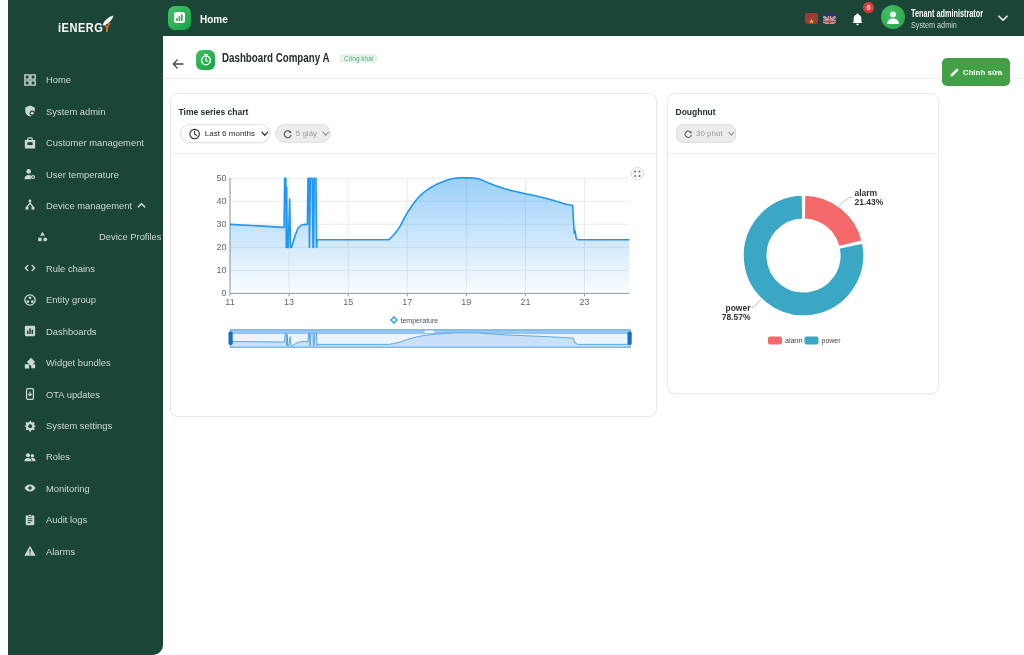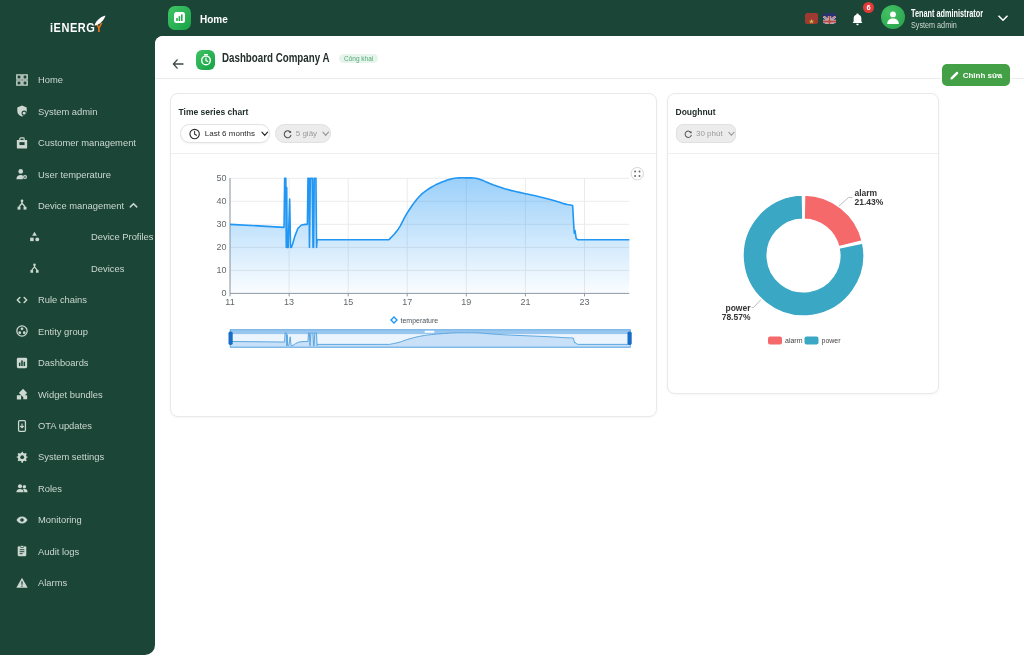--- a/index.html
+++ b/index.html
@@ -1,18 +1,18 @@
 <!DOCTYPE html>
 <html><head><meta charset="utf-8">
 <style>
 * { margin:0; padding:0; box-sizing:border-box; }
 html,body { width:1024px; height:655px; background:#fff; font-family:"Liberation Sans",sans-serif; overflow:hidden; }
 .abs { position:absolute; }
 
-#sidebar { position:absolute; left:0; top:0; width:155px; height:655px; background:#1b4536; border-bottom-right-radius:10px; z-index:5; }
+#sidebar { position:absolute; left:8px; top:0; width:155px; height:655px; background:#1b4536; border-bottom-right-radius:10px; z-index:5; }
 #logotext { position:absolute; left:50px; top:21px; color:#fff; font-weight:bold; font-size:12.5px; letter-spacing:0.6px; transform:scaleX(0.88); transform-origin:left; }
 #logotext .y { color:#f4731c; }
 #leaf { position:absolute; left:94px; top:15px; }
 .nav { position:absolute; left:0; top:64px; width:155px; }
 .nav-item { position:relative; height:31.45px; display:flex; align-items:center; color:#ccd8d1; font-size:9.4px; }
 .nav-item svg { position:absolute; left:16px; width:12px; height:12px; fill:#ccd8d1; }
 .nav-item span { position:absolute; left:38px; white-space:nowrap; }
 .nav-item.sub svg { left:29px; width:11px; height:11px; }
 .nav-item.sub span { left:47px;margin-left:44px; }
 .nav-item .chev { position:absolute; left:128px; width:11px; height:11px; }
@@ -26,21 +26,21 @@
 #avatar { position:absolute; left:726px; top:5px; width:24px; height:24px; border-radius:50%; background:radial-gradient(circle at 35% 30%,#43c163,#27a04b); }
 #uname { position:absolute; left:756px; top:8px; color:#fff; font-weight:bold; font-size:10px; transform:scaleX(0.73); white-space:nowrap; transform-origin:left; }
 #urole { position:absolute; left:756px; top:20px; color:#cfdcd5; font-size:8.5px; transform:scaleX(0.85); transform-origin:left; }
 
 #content { position:absolute; left:155px; top:36px; width:869px; height:619px; background:#fff; border-top-left-radius:8px; z-index:2; }
 #subheader { position:absolute; left:0; top:0; width:869px; height:43px; border-bottom:1px solid #ececec; background:#fff; border-top-left-radius:8px; }
 #backarrow { position:absolute; left:17px; top:19px; }
 #dashicon { position:absolute; left:41px; top:14px; width:19px; height:20px; border-radius:6px; background:linear-gradient(135deg,#3ec263,#17a246); }
 #dashtitle { position:absolute; left:67px; top:14px; font-size:13px; font-weight:bold; color:#222e29; transform:scaleX(0.75); transform-origin:left; white-space:nowrap; }
 #pubbadge { position:absolute; left:184px; top:18px; height:9px; line-height:9px; padding:0 5px; background:#e7f4ec; color:#53a878; font-size:6.5px; border-radius:5px; }
-#editbtn { position:absolute; left:787px; top:28px; width:68px; height:22px; background:#43a047; border-radius:5px; color:#fff; display:flex; align-items:center; justify-content:center; }
+#editbtn { position:absolute; left:787px; top:22px; width:68px; height:28px; background:#43a047; border-radius:5px; color:#fff; display:flex; align-items:center; justify-content:center; }
 #editbtn span { font-size:8px; font-weight:bold; margin-left:4px; white-space:nowrap; }
 
 .card { position:absolute; background:#fff; border:1px solid #e7e9ea; border-radius:8px; box-shadow:0 1px 3px rgba(0,0,0,0.04); }
 #card1 { left:14.5px; top:57px; width:487px; height:324px; }
 #card2 { left:511.5px; top:57px; width:272px; height:301px; }
 .cardtitle { position:absolute; left:8px; top:13px; font-size:8.5px; font-weight:bold; color:#22302a; }
 .cdiv { position:absolute; left:0; top:58.5px; width:100%; border-top:1px solid #efefef; }
 .pillbtn { position:absolute; top:30px; height:19px; border:1px solid #e2e2e2; border-radius:10px; background:#fff; display:flex; align-items:center; font-size:8px; color:#2b2b2b; box-shadow:0 1px 2px rgba(0,0,0,0.05); white-space:nowrap; }
 .pillbtn.gray { background:#ececec; border-color:#e0e0e0; color:#9a9a9a; box-shadow:none; }
 </style></head>
@@ -95,29 +95,20 @@
           <path d="M2.5,7.5 L6,4 L9.5,7.5" stroke="#ccd8d1" stroke-width="1.6" fill="none" stroke-linecap="round"></path>
         </svg>
       </div>
 <div class="nav-item sub">
         <svg viewBox="0 0 14 14">
           <path d="M7,1 L10,6 H4 Z" fill="#ccd8d1"></path>
           <rect x="1.5" y="8.5" width="4.4" height="4.4" fill="#ccd8d1"></rect>
           <circle cx="10.5" cy="10.7" r="2.4" fill="#ccd8d1"></circle>
         </svg>
         <span>Device Profiles</span>
-      </div>
-<div class="nav-item sub">
-        <svg viewBox="0 0 14 14">
-          <path d="M7,1.5 L7,5 M7,5 L3.5,9 M7,5 L10.5,9" stroke="#ccd8d1" stroke-width="1.5" fill="none"></path>
-          <circle cx="7" cy="2.2" r="1.6" fill="#ccd8d1"></circle>
-          <rect x="1.8" y="9" width="3.4" height="3.4" fill="#ccd8d1"></rect>
-          <rect x="8.8" y="9" width="3.4" height="3.4" fill="#ccd8d1"></rect>
-        </svg>
-        <span>Devices</span>
       </div>
 <div class="nav-item">
         <svg viewBox="0 0 14 14">
           <path d="M4.5,4 L1.5,7 L4.5,10 M9.5,4 L12.5,7 L9.5,10" stroke="#ccd8d1" stroke-width="1.7" fill="none" stroke-linecap="round" stroke-linejoin="round"></path>
         </svg>
         <span>Rule chains</span>
       </div>
 <div class="nav-item">
         <svg viewBox="0 0 14 14">
           <circle cx="7" cy="7" r="6" fill="none" stroke="#ccd8d1" stroke-width="1.5"></circle>

